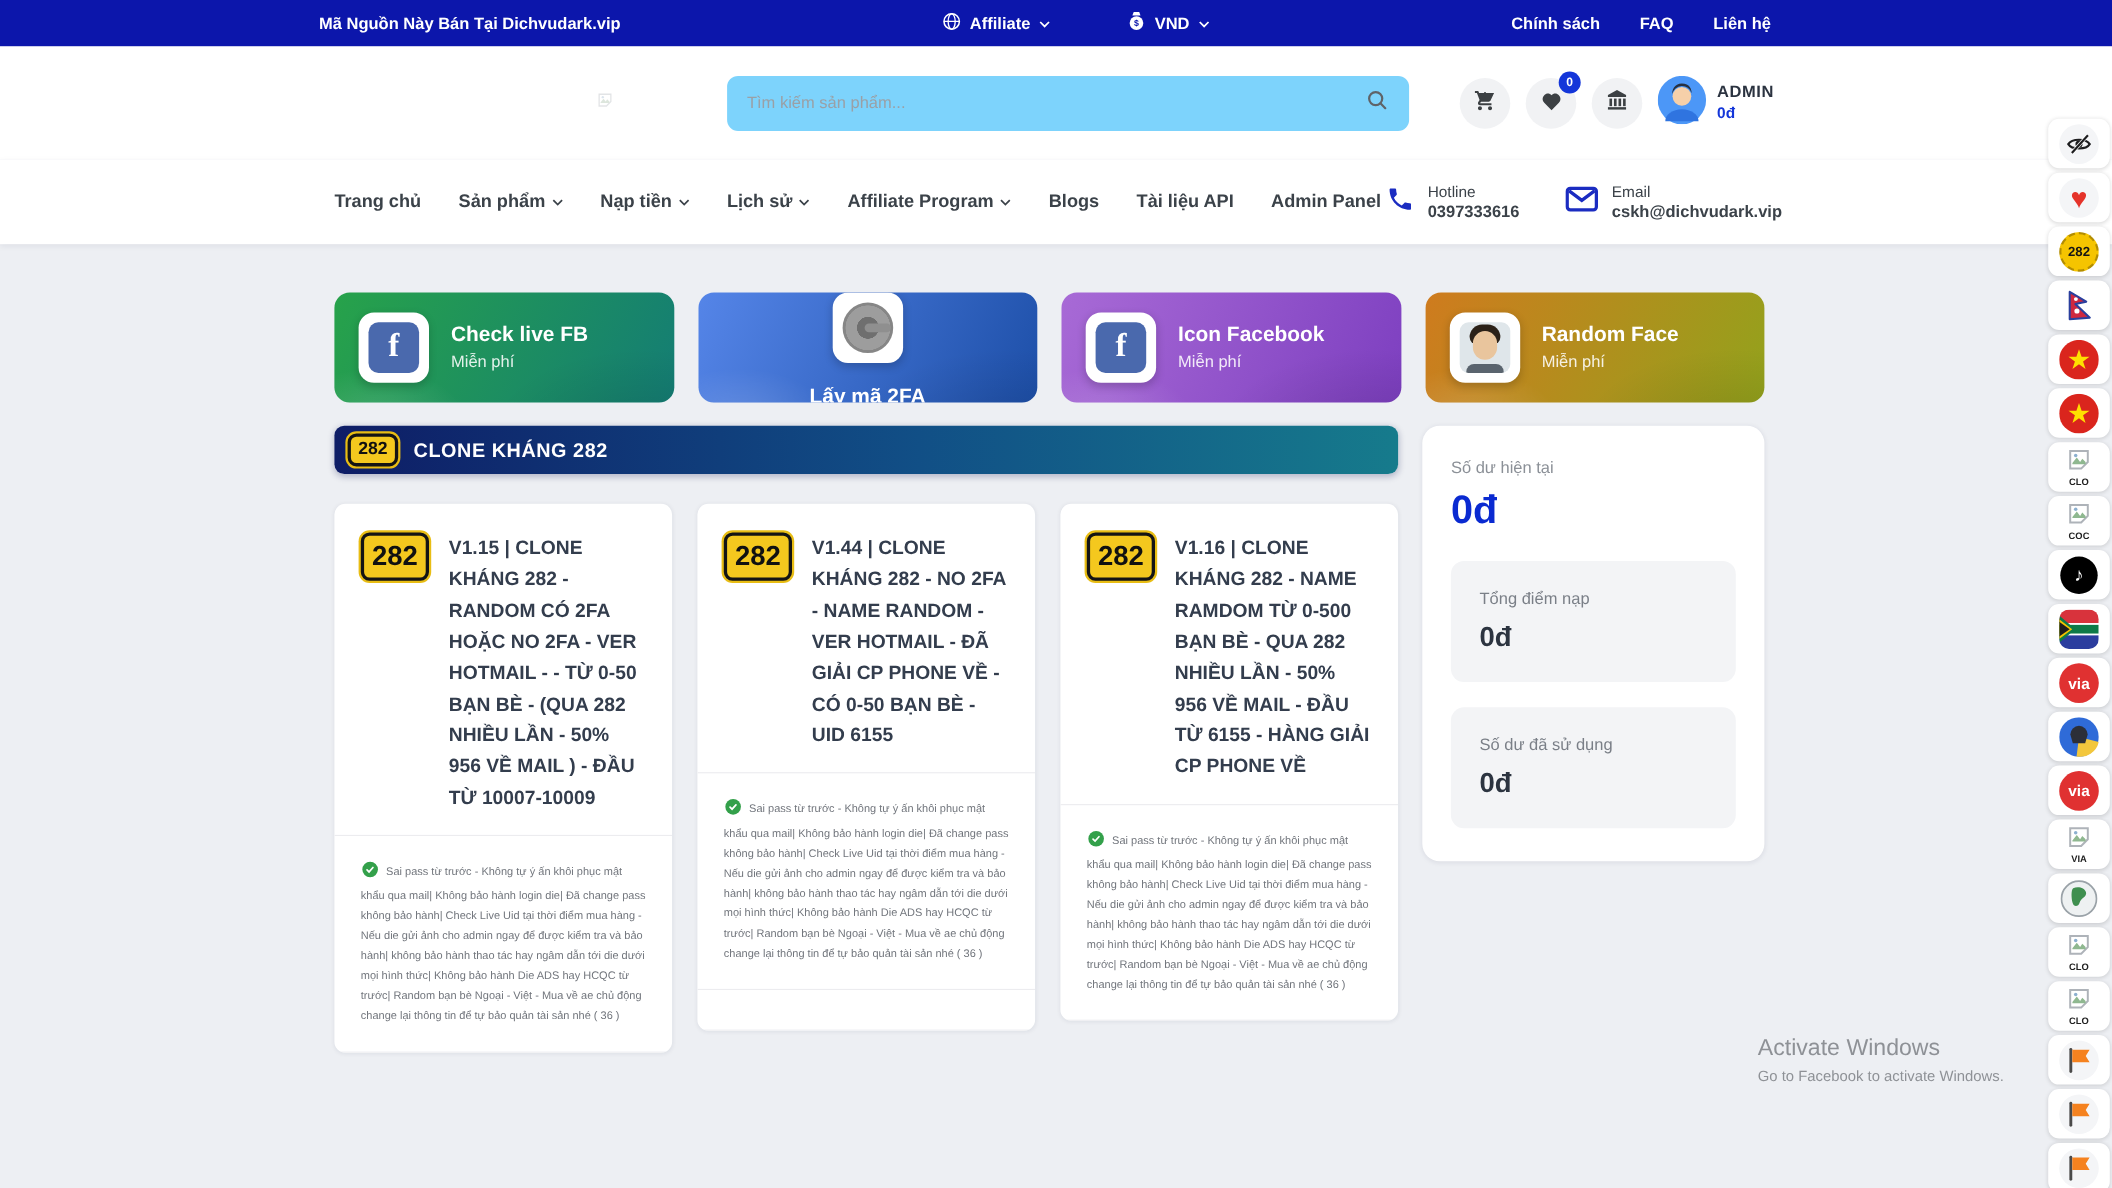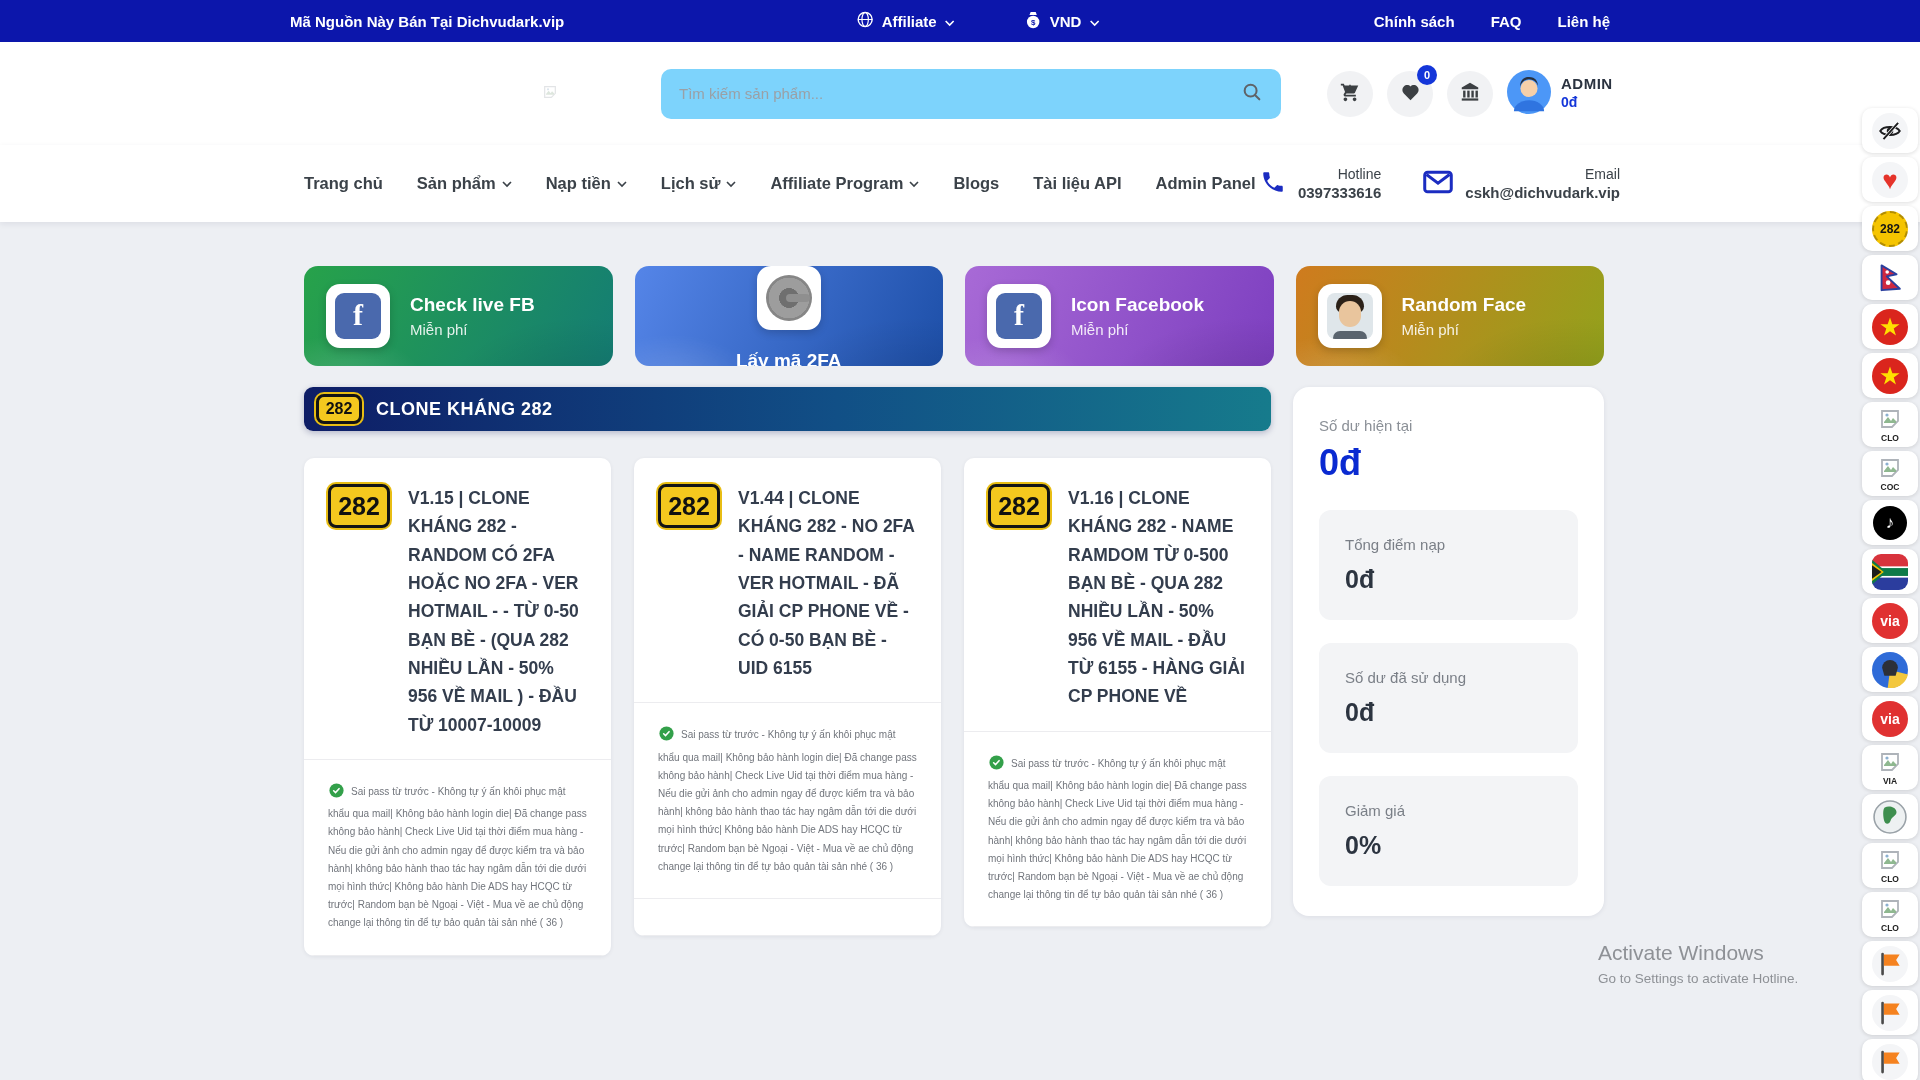--- a/index.html
+++ b/index.html
@@ -30,21 +30,21 @@
   .user-balance { font-size:14px; font-weight:700; color:#1436d9; }
 
   
   .navbar { height:77px; background:#fff; box-shadow:0 2px 6px rgba(20,30,60,.08); position:relative; z-index:5; display:flex; align-items:center; }
   .nav-inner { width:1316px; margin-left:304px; display:flex; align-items:center; }
   .nav-menu { display:flex; gap:34px; align-items:center; }
   .nav-item { font-size:16.5px; font-weight:600; color:#3b4249; display:flex; align-items:center; gap:6px; cursor:pointer; white-space:nowrap; }
   .nav-item svg { margin-top:2px; }
   .contact-group { margin-left:auto; display:flex; gap:42px; }
   .contact { display:flex; align-items:center; gap:12px; }
-  .contact-meta { display:flex; flex-direction:column; line-height:1.3;text-align:right; }
+  .contact-meta { display:flex; flex-direction:column; line-height:1.3; }
   .contact-label { font-size:14px; color:#3b4249; }
   .contact-value { font-size:15px; font-weight:600; color:#3b4249; }
 
   
   .main { width:1300px; margin-left:304px; padding-top:44px; }
 
   .banners { display:grid; grid-template-columns:repeat(4,1fr); gap:22px; }
   .banner { height:100px; border-radius:14px; display:flex; align-items:center; padding:0 22px; gap:20px; color:#fff; position:relative; overflow:hidden; cursor:pointer; }
   .banner::after { content:""; position:absolute; inset:0; background:radial-gradient(120px 70px at 12% 118%, rgba(255,255,255,.16), transparent 70%), radial-gradient(200px 110px at 92% 130%, rgba(0,0,0,.12), transparent 72%); }
   .b-green  { background:linear-gradient(115deg,#27a24a 0%,#147d74 100%); }
@@ -391,24 +391,20 @@
         <div class="wallet-label">Số dư hiện tại</div>
         <div class="wallet-balance">0đ</div>
         <div class="wstat">
           <div class="wstat-label">Tổng điểm nạp</div>
           <div class="wstat-value">0đ</div>
         </div>
         <div class="wstat">
           <div class="wstat-label">Số dư đã sử dụng</div>
           <div class="wstat-value">0đ</div>
         </div>
-        <div class="wstat">
-          <div class="wstat-label">Giảm giá</div>
-          <div class="wstat-value">0%</div>
-        </div>
       </div>
     </div>
   </div>
 </div>
 
 <div class="strip">
   <div class="strip-item">
     <span class="s-circle c-light">
       <svg width="26" height="26" viewBox="0 0 32 32">
           <path d="M4 16 C8 9.5 24 9.5 28 16 C24 22.5 8 22.5 4 16 Z" fill="none" stroke="#1d1d1f" stroke-width="2.4"></path>
@@ -551,16 +547,16 @@
       <svg width="28" height="28" viewBox="0 0 32 32">
           <rect x="6" y="3" width="3" height="26" rx="1.5" fill="#4a4a4a"></rect>
           <path d="M9 5 H27 L23 11.5 L27 18 H9 Z" fill="#f5821f"></path>
         </svg>
     </span>
   </div>
 </div>
 
 <div class="watermark">
   <div class="l1">Activate Windows</div>
-  <div class="l2">Go to Settings to activate Hotline.</div>
+  <div class="l2">Go to Facebook to activate Windows.</div>
 </div>
 
 <span class="scroll-hint">▾</span>
 
 </body></html>

